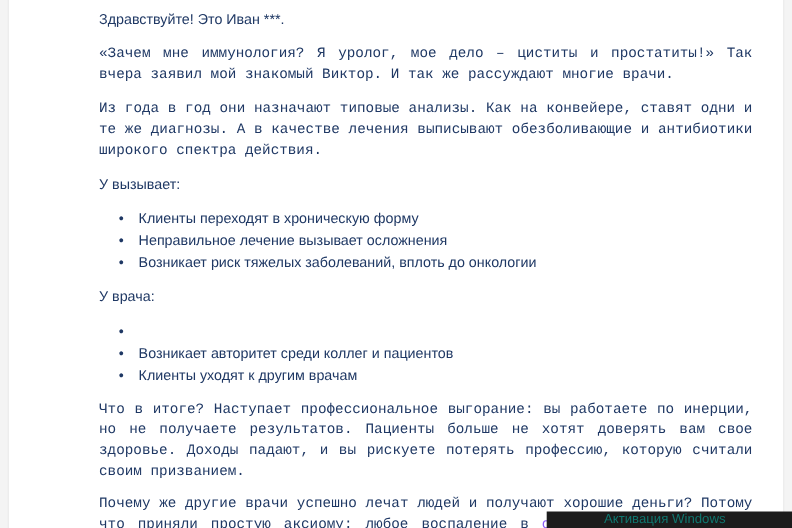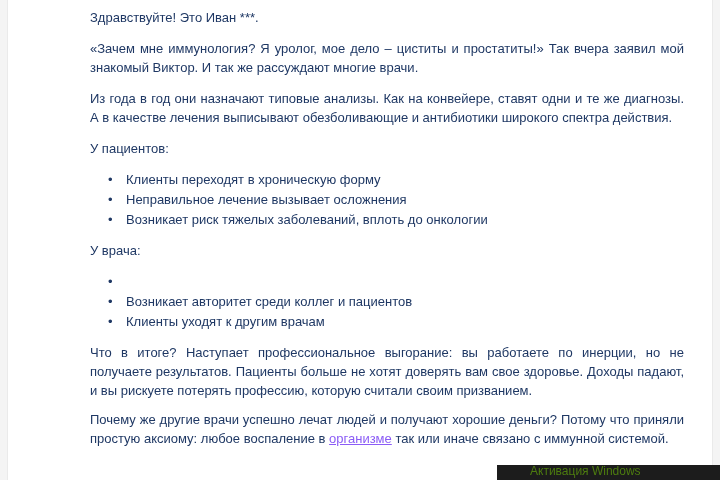--- a/index.html
+++ b/index.html
@@ -31,20 +31,21 @@
     width: 594px;
     color: #1f3864;
     font-size: 13px;
     line-height: 19px;
   }
   .doc p {
     margin: 0 0 12px 0;
   }
   .doc p.just {
     text-align: justify;
+    font-family: Liberation Mono, monospace;
   }
   .doc p.outcome {
     margin-bottom: 10px;
   }
   .doc ul {
     list-style: none;
     margin: 0 0 12px 0;
     padding: 0 0 0 18px;
   }
   .doc li {
@@ -67,45 +68,45 @@
   .taskbar-strip {
     position: absolute;
     left: 497px;
     right: 0;
     bottom: 0;
     height: 15px;
     background: #1c1c1c;
   }
   .watermark {
     position: absolute;
-    left: 530px;
+    left: 549px;
     top: 464px;
     font-size: 12px;
     line-height: 14px;
-    color: #4d7c0f;
+    color: #0f766e;
     z-index: 2;
     white-space: nowrap;
   }
 </style>
 </head>
 <body>
 
 <div class="edge-strip left"></div>
 <div class="edge-strip right"></div>
 
 <div class="doc">
 
   <p>Здравствуйте! Это Иван ***.</p>
 
   <p class="just">«Зачем мне иммунология? Я уролог, мое дело – циститы и простатиты!» Так вчера заявил мой знакомый Виктор. И так же рассуждают многие врачи.</p>
 
   <p class="just">Из года в год они назначают типовые анализы. Как на конвейере, ставят одни и те же диагнозы. А в качестве лечения выписывают обезболивающие и антибиотики широкого спектра действия.</p>
 
 
-  <p>У пациентов:</p>
+  <p>У вызывает:</p>
 
   <ul>
     <li>
       <span class="dot">•</span>
       <span>Клиенты переходят в хроническую форму</span>
     </li>
     <li>
       <span class="dot">•</span>
       <span>Неправильное лечение вызывает осложнения</span>
     </li>

